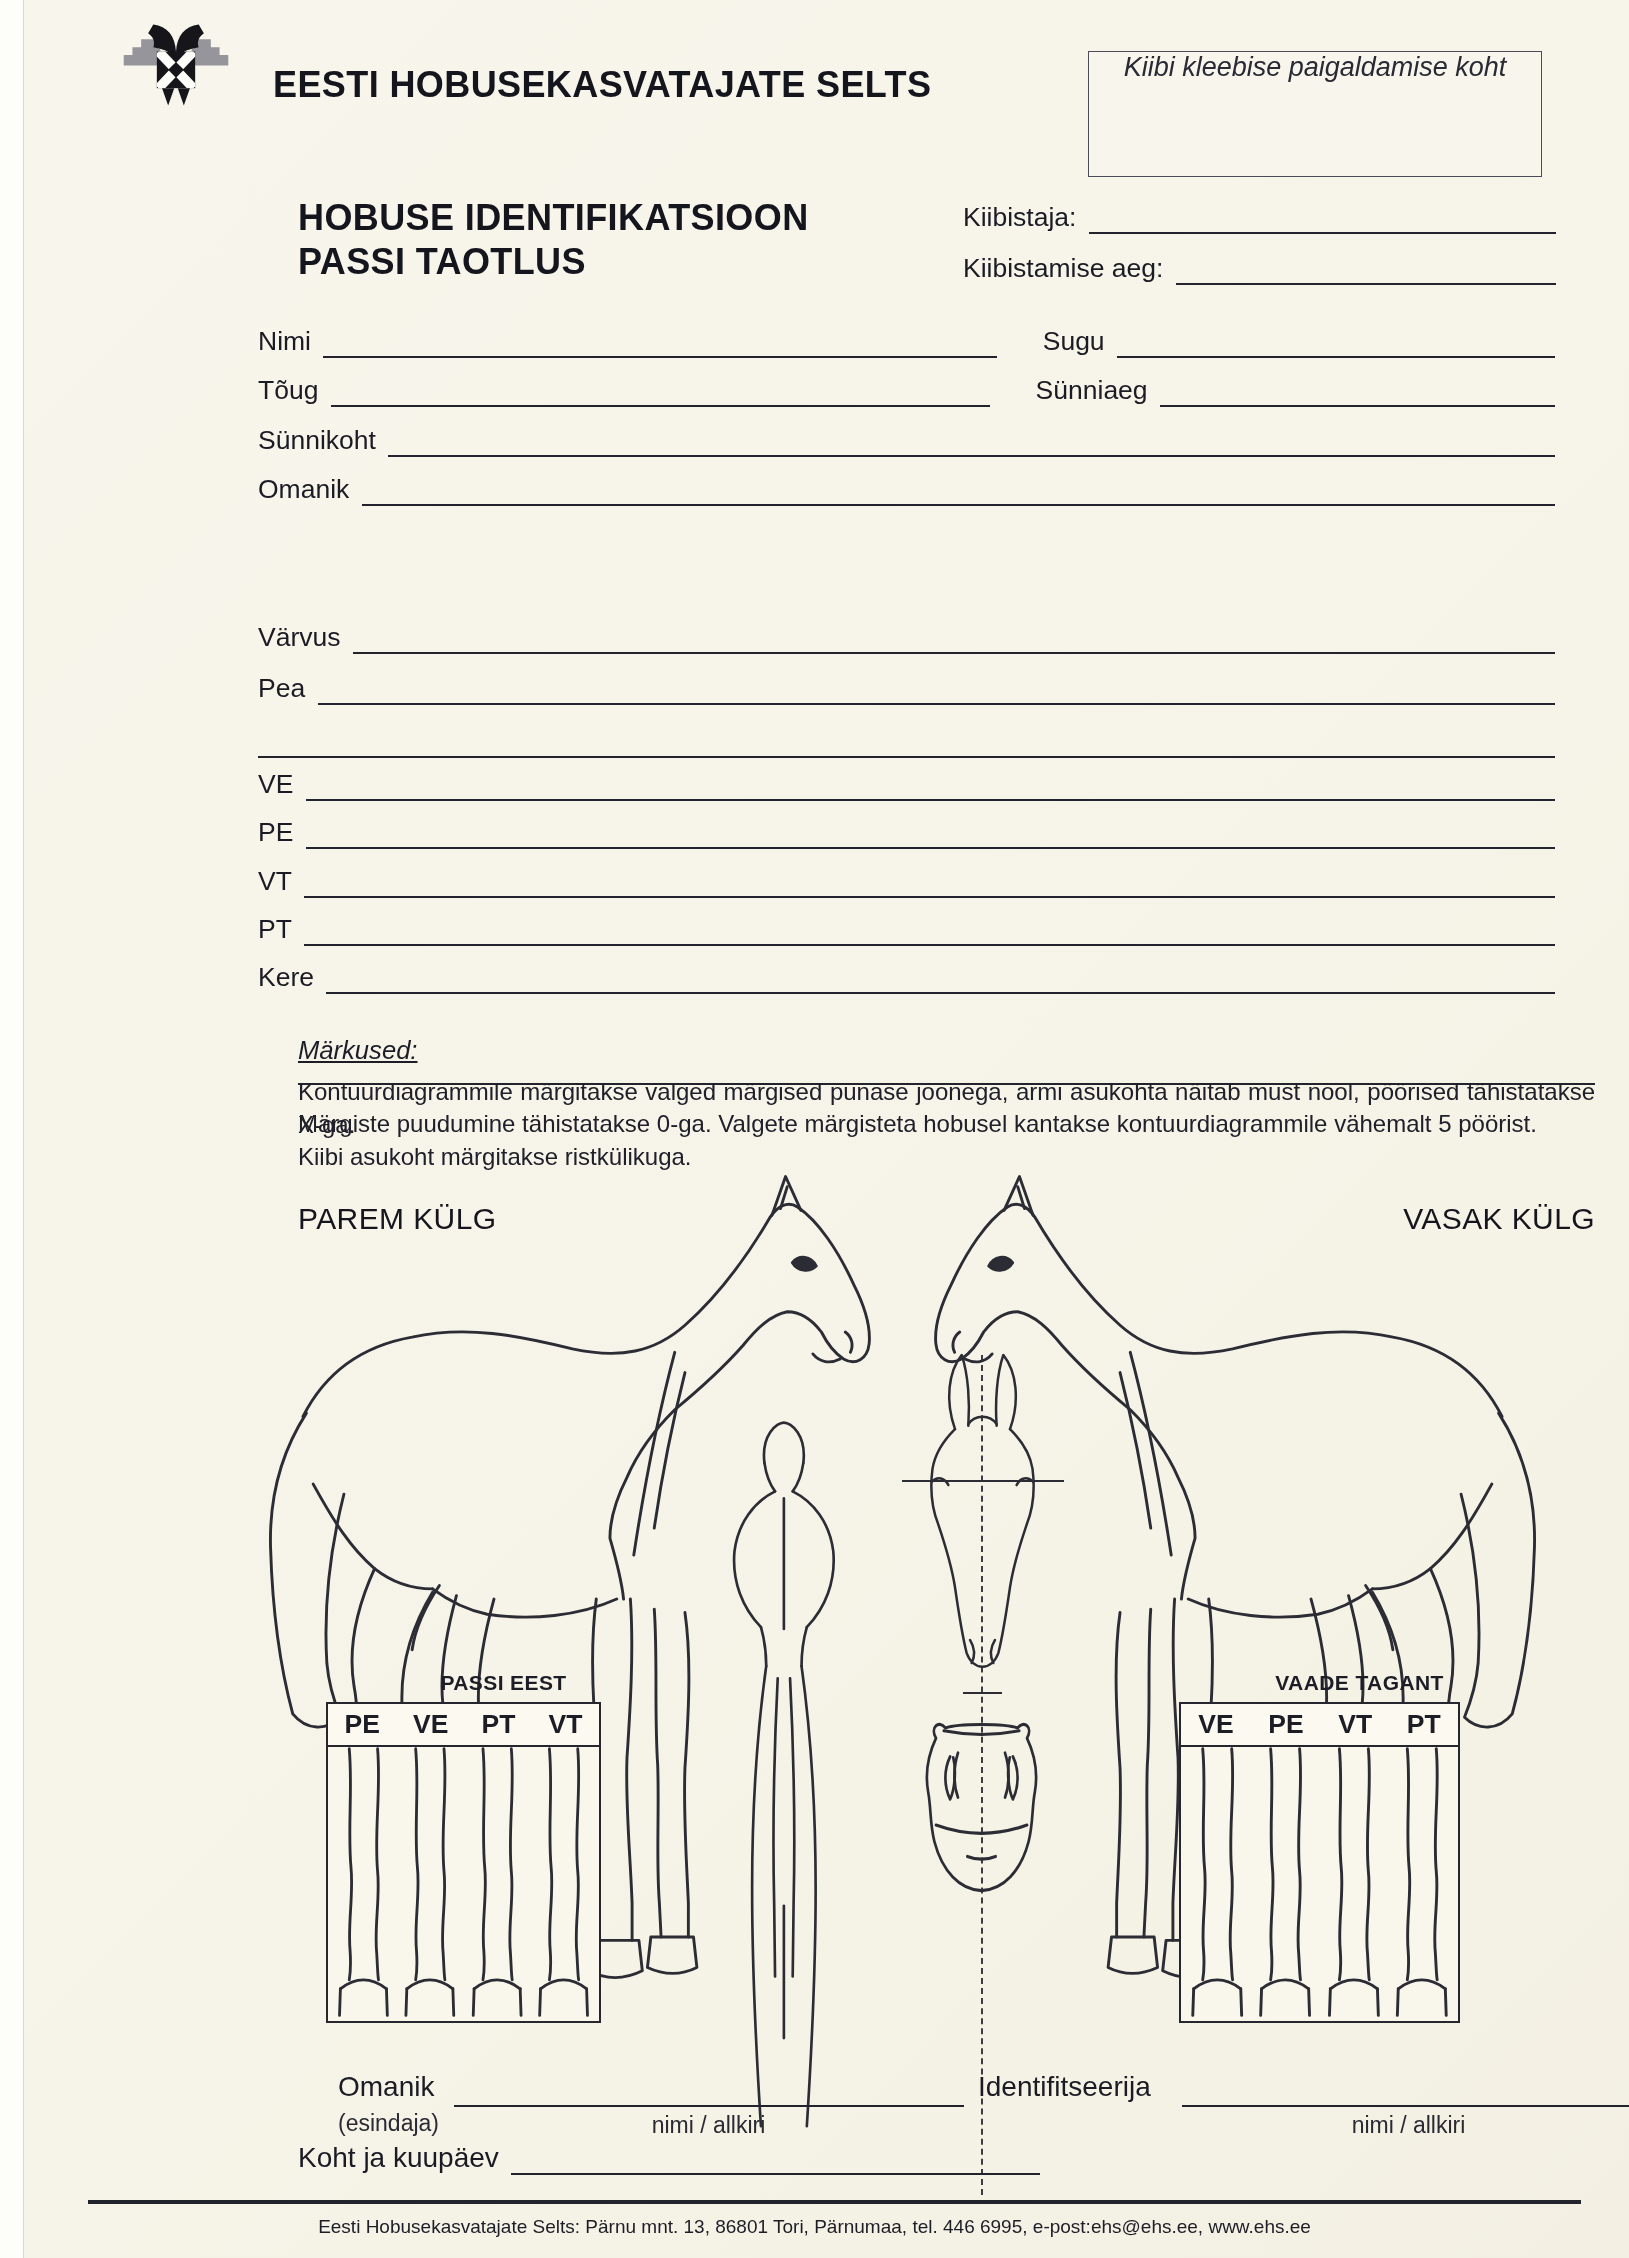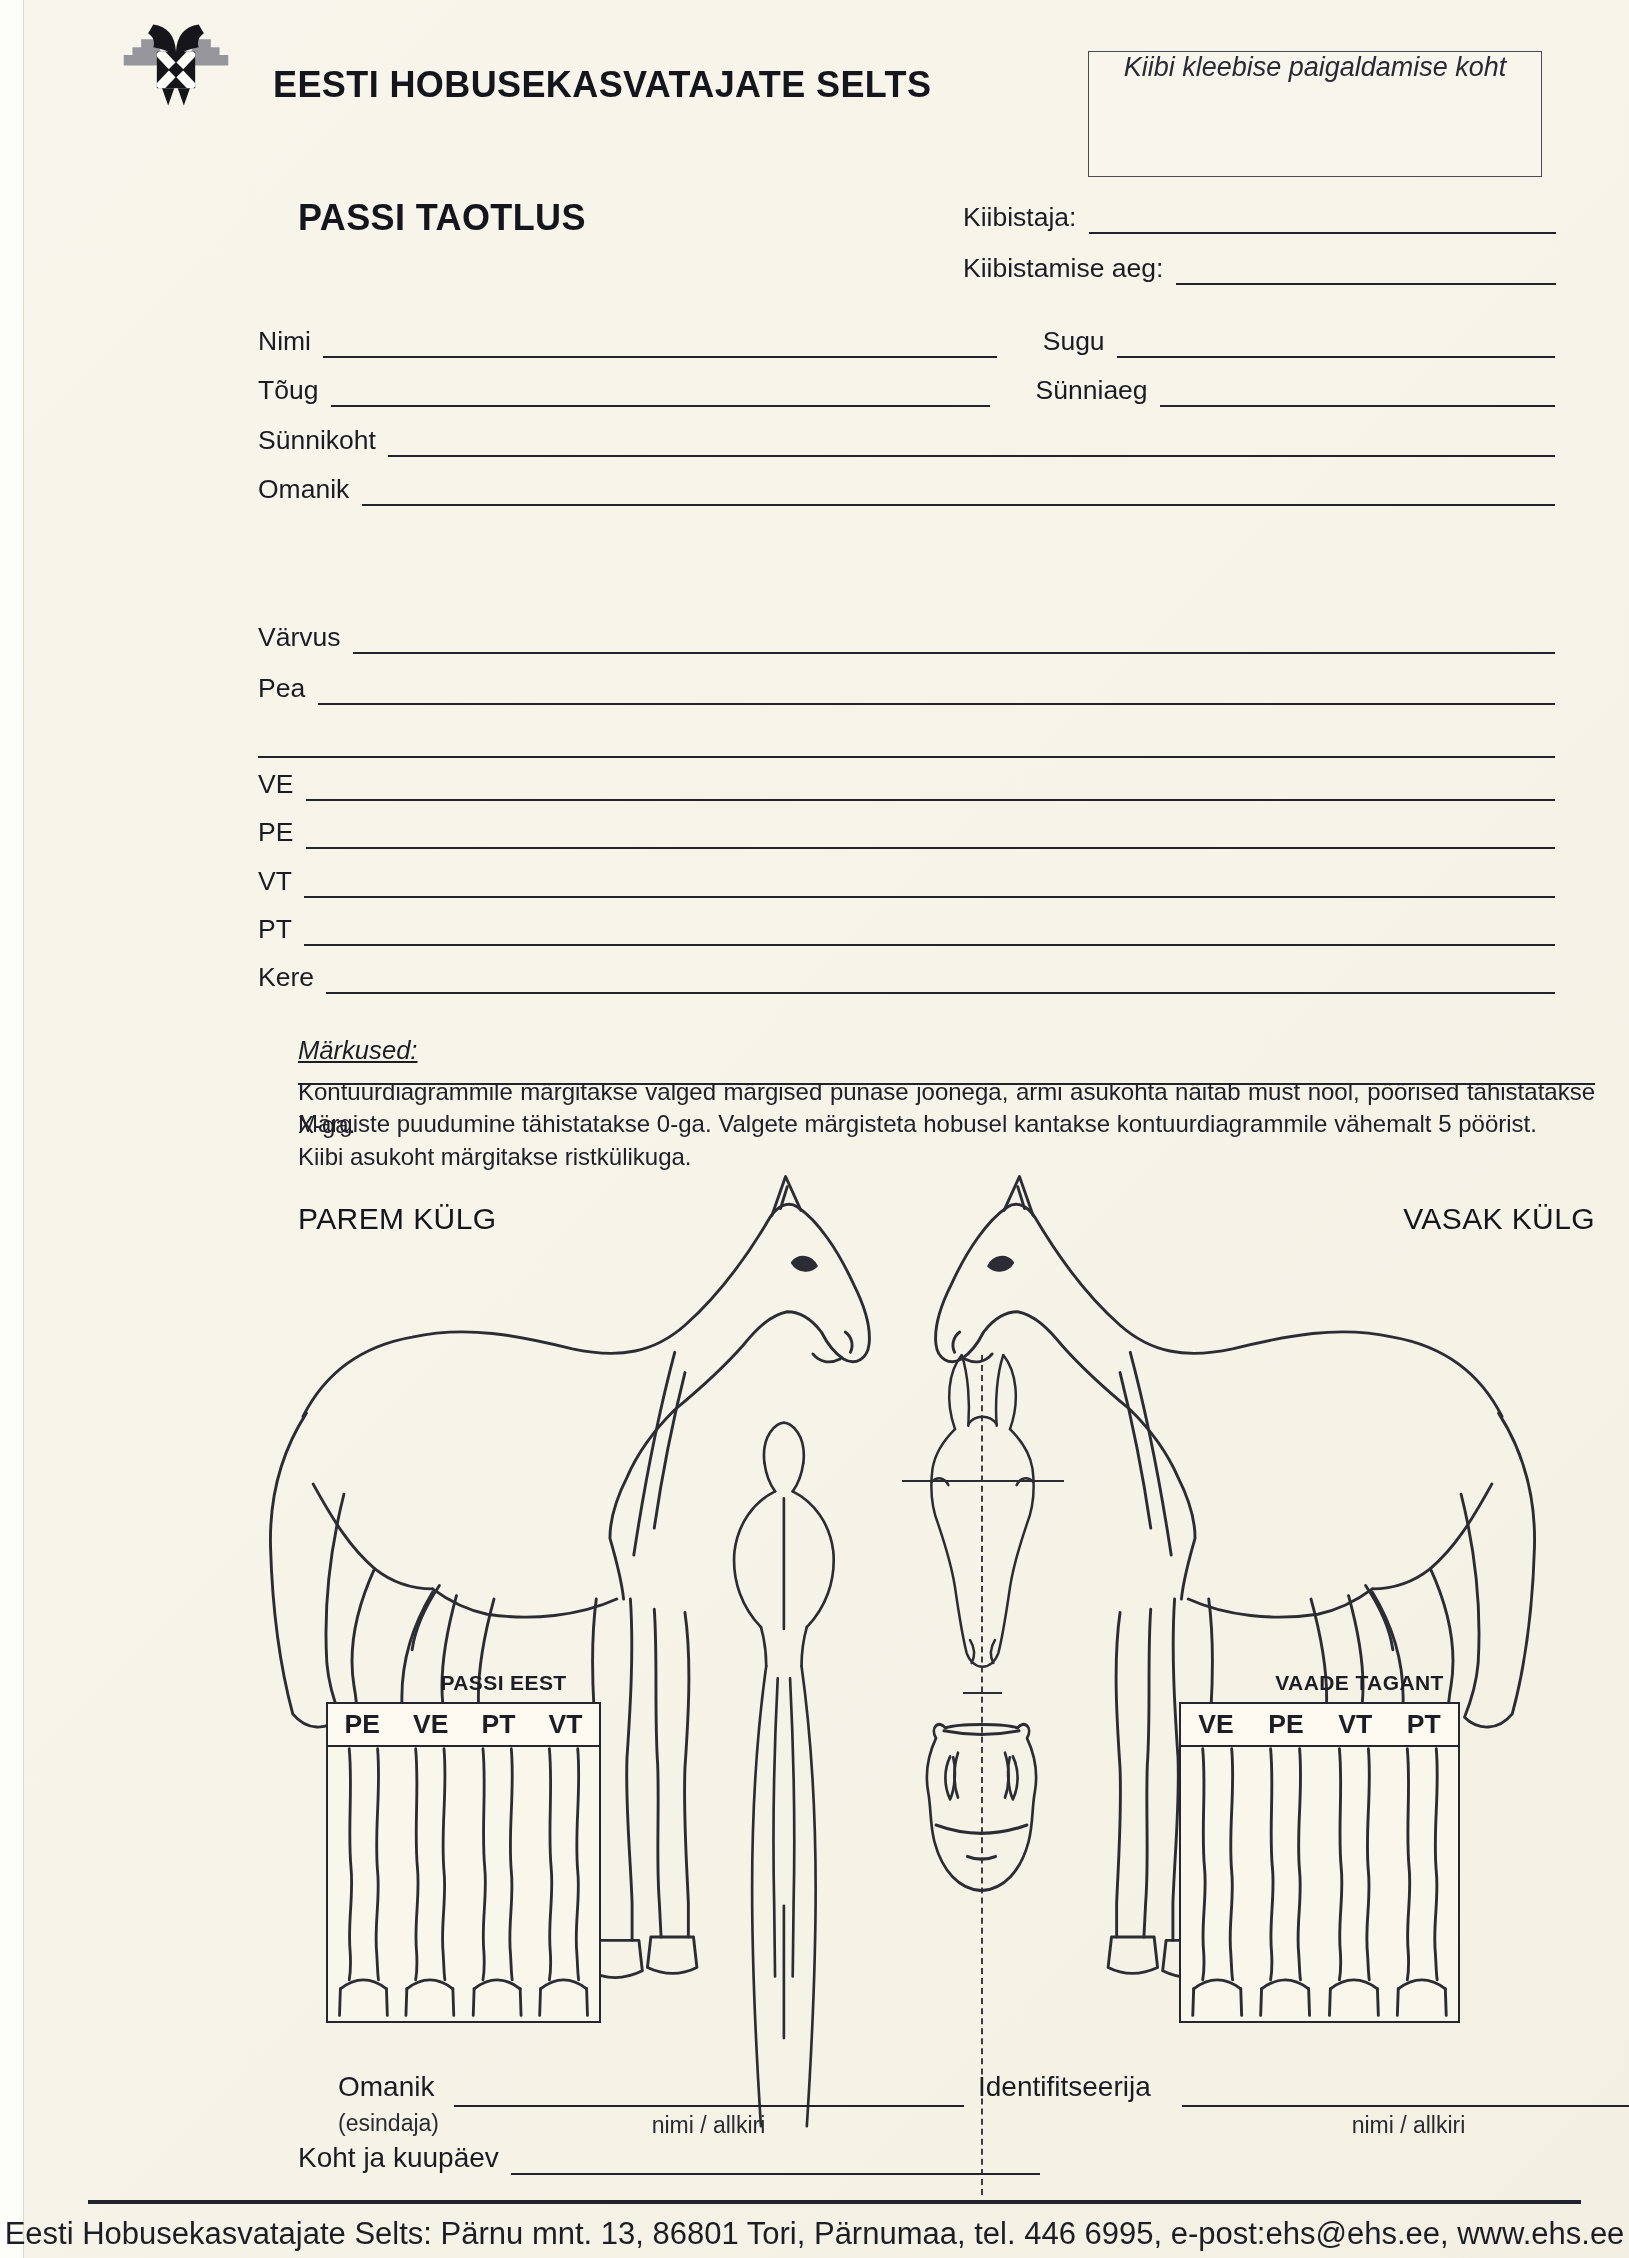--- a/index.html
+++ b/index.html
@@ -28,21 +28,21 @@
   .view-label{font-weight:bold;font-size:21px;letter-spacing:0.4px;text-align:center;}
   .legbox{position:absolute;height:321px;border:2.6px solid #26262e;background:#f9f6ec;box-sizing:border-box;}
   .legbox-head{height:41px;border-bottom:2.6px solid #26262e;display:flex;align-items:center;
     justify-content:space-around;font-weight:bold;font-size:26.5px;background:#fbf9f0;}
   .legbox-svg{display:block;width:100%;height:272px;}
   .dashline{position:absolute;width:0;border-left:2.6px dashed #3c3c46;}
   .solidline-h{position:absolute;height:0;border-top:2.6px solid #2c2c35;}
   .sig-label{font-size:28px;color:#1b1b24;white-space:nowrap;}
   .small-cap{font-size:23px;color:#2a2a33;}
   .footer-rule{position:absolute;left:88px;width:1493px;height:3.5px;background:#23232e;}
-  .footer-text{position:absolute;left:0;width:1629px;text-align:center;font-size:31px;color:#1d1d26;}
+  .footer-text{position:absolute;left:0;width:1629px;text-align:center;font-size:19px;color:#1d1d26;}
   svg.lineart{position:absolute;overflow:visible;}
   .mirror{transform:scaleX(-1);}
 </style>
 </head>
 <body>
 
 <div id="page">
   <div class="scan-edge"></div>
 
   <svg width="0" height="0" style="position:absolute" aria-hidden="true">
@@ -77,20 +77,21 @@
     <polygon points="78,74 64,74 71,94" fill="#16161a"></polygon>
   </svg>
 
   <div class="abs orgname" style="left:233px;top:64px">EESTI HOBUSEKASVATAJATE SELTS</div>
 
   <div class="chipbox">
     <span>Kiibi kleebise paigaldamise koht</span>
   </div>
 
   <div class="abs title" style="left:258px;top:196px">
+    <div>HOBUSE IDENTIFIKATSIOON</div>
     <div>PASSI TAOTLUS</div>
   </div>
 
   <div class="kiibirow" style="top:198px">
     <span class="lbl">Kiibistaja:</span>
     <span class="line grow"></span>
   </div>
   <div class="kiibirow" style="top:249px">
     <span class="lbl">Kiibistamise aeg:</span>
     <span class="line grow"></span>

